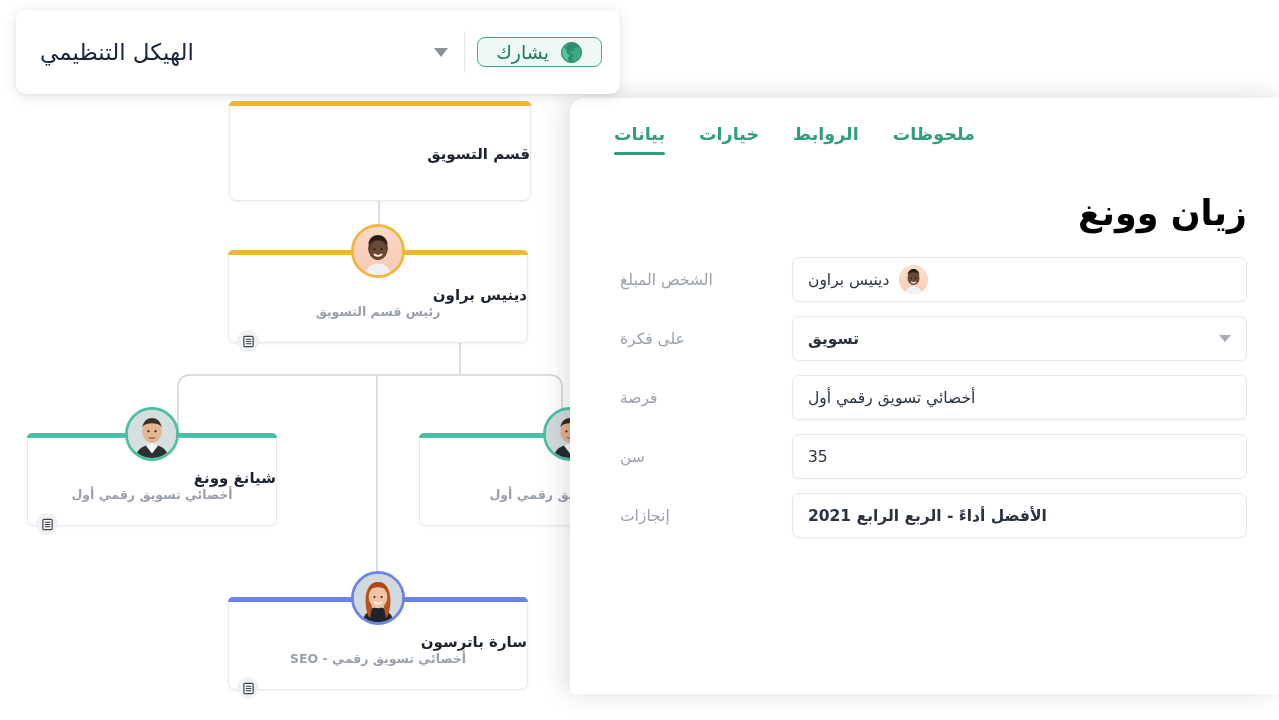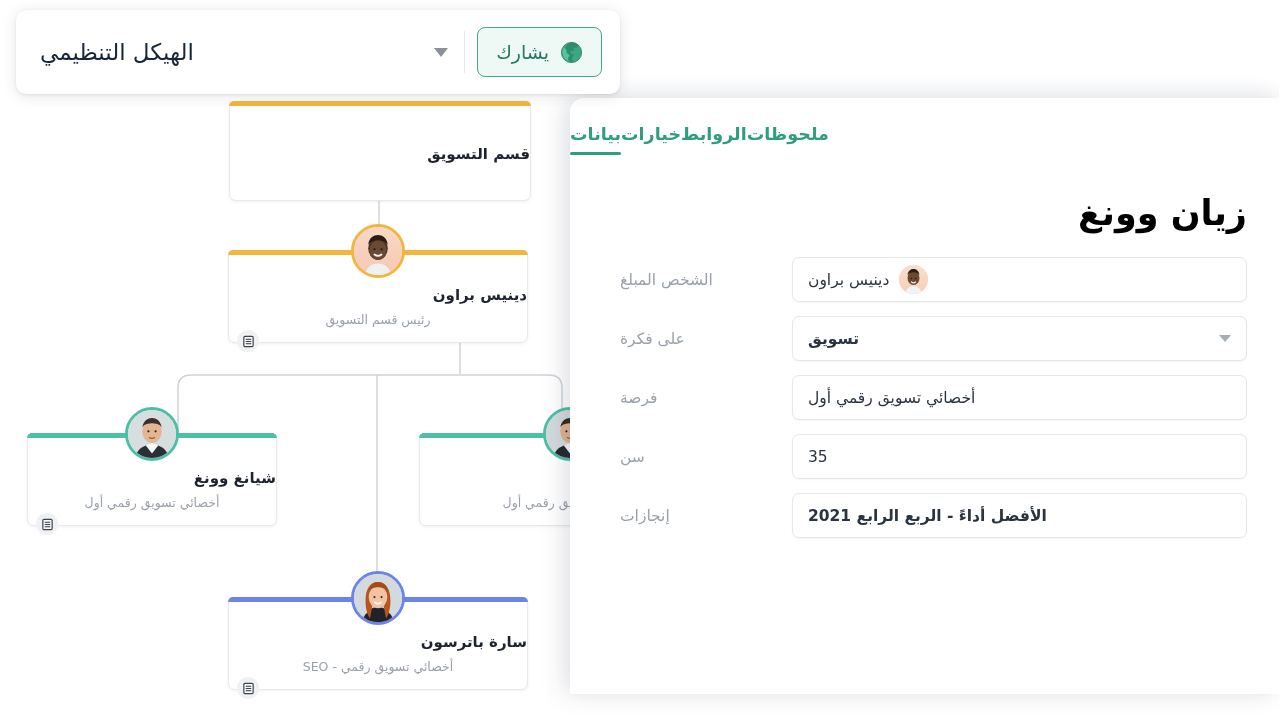--- a/index.html
+++ b/index.html
@@ -72,21 +72,21 @@
     margin: 0 12px 0 16px;
     flex: none;
   }
 
   .share-btn {
     flex: none;
     display: flex;
     flex-direction: row-reverse;
     align-items: center;
     gap: 11px;
-    height: 50px;
+    height: 30px;
     padding: 0 18px;
     border: 1.6px solid #46a98c;
     border-radius: 8px;
     background: #eef8f4;
     cursor: pointer;
   }
   .share-btn-label {
     font-size: 19px;
     color: #1f7a60;
     font-weight: 500;
@@ -121,22 +121,22 @@
     font-weight: 700;
     color: #1d2430;
     direction: rtl;
     white-space: nowrap;
   }
   .node-sub {
     text-align: center;
     font-size: 12.5px;
     color: #9aa1ab;
     direction: rtl;
-    margin-top: 8px;
-    white-space: nowrap;
+    white-space: nowrap;
+    font-weight: bold;
   }
 
   .node-avatar {
     position: absolute;
     left: 50%;
     top: -27px;
     transform: translateX(-50%);
     width: 54px; height: 54px;
     border-radius: 50%;
     overflow: hidden;
@@ -187,21 +187,23 @@
     border-radius: 14px 0 0 0;
     box-shadow: -7px 0 26px rgba(40,50,70,0.11), 0 -4px 20px rgba(40,50,70,0.06);
     z-index: 30;
     overflow: hidden;
   }
 
   .tabs {
     display: flex;
     flex-direction: row-reverse;
     align-items: flex-end;
+    gap: 34px;
     padding: 26px 32px 0 0;
+    margin-left: 44px;
   }
   .tab {
     position: relative;
     font-size: 17.5px;
     font-weight: 700;
     color: #2e9e7e;
     padding-bottom: 11px;
     cursor: pointer;
     white-space: nowrap;
     direction: rtl;

